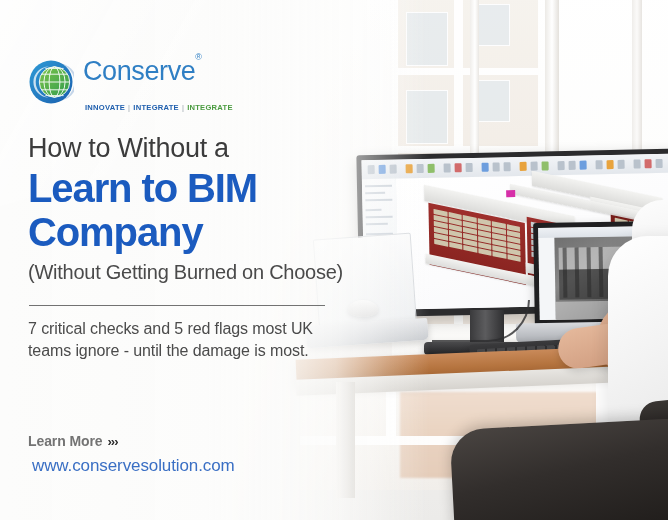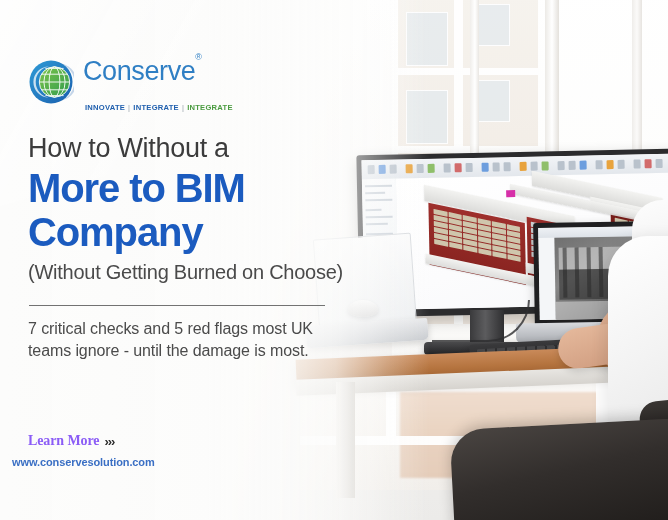--- a/index.html
+++ b/index.html
@@ -194,25 +194,25 @@
 
   .rule{position:absolute;left:29px;top:305px;width:296px;height:1px;
     background:#5a5a5a;opacity:.85;}
 
   .body-txt{position:absolute;left:28px;top:318px;width:330px;
     font-size:16px;line-height:22px;color:#4b4b4b;font-weight:400;letter-spacing:-.1px;}
   .body-txt span{display:block;}
 
   
   .cta{position:absolute;left:28px;top:433px;display:flex;align-items:center;gap:5px;}
-  .cta-label{font-size:14px;font-weight:700;color:#8b5cf6;letter-spacing:-.1px;font-family:Liberation Serif, serif;}
+  .cta-label{font-size:14px;font-weight:700;color:#737373;letter-spacing:-.1px;}
   .chevs{display:flex;gap:1px;align-items:center;color:#2b2b2b;
     font-size:13px;font-weight:700;line-height:1;letter-spacing:-1px;}
-  .url{position:absolute;left:12px;top:456px;font-size:11px;color:#3a6fc4;
-    font-weight:700;letter-spacing:-.1px;}
+  .url{position:absolute;left:32px;top:456px;font-size:17px;color:#3a6fc4;
+    font-weight:400;letter-spacing:-.1px;}
 </style>
 </head>
 <body>
 
 <div id="banner">
 
   <div class="photo">
     <div class="room"></div>
 
     <div class="win-outer"></div>
@@ -493,21 +493,21 @@
           <span class="tg-sep">|</span>
           <span class="tg-n">INTEGRATE</span>
           <span class="tg-sep">|</span>
           <span class="tg-g">INTEGRATE</span>
         </span>
       </span>
     </div>
 
     <div class="h-small">How to Without a</div>
     <div class="h-big">
-      <span class="l1">More to BIM</span>
+      <span class="l1">Learn to BIM</span>
       <span class="l2">Company</span>
     </div>
     <div class="h-paren">(Without Getting Burned on Choose)</div>
 
     <div class="rule"></div>
 
     <div class="body-txt">
       <span>7 critical checks and 5 red flags most UK</span>
       <span>teams ignore - until the damage is most.</span>
     </div>

